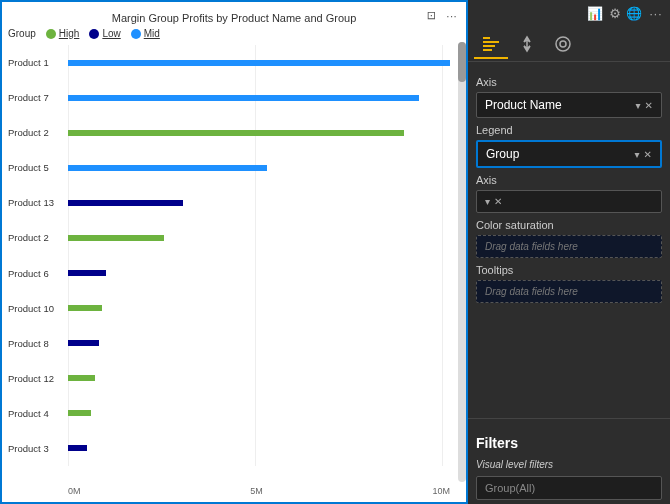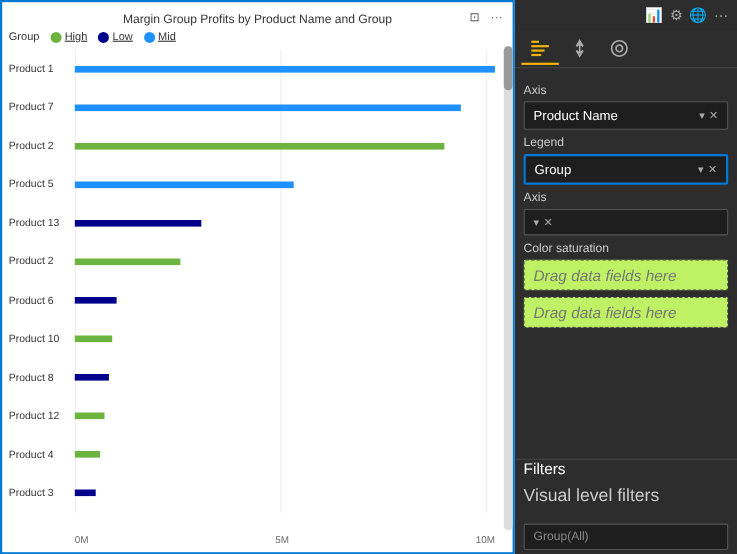--- a/index.html
+++ b/index.html
@@ -218,53 +218,54 @@
       align-items: center;
     }
 
     .field-box-icon {
       color: #aaa;
       font-size: 10px;
       cursor: pointer;
     }
 
     .drag-placeholder {
-      background: #bef264;
+      background: #0f172a;
       border: 1px dashed #555;
       border-radius: 2px;
       padding: 5px 8px;
-      font-size: 14px;
+      font-size: 10px;
       color: #777;
       margin-bottom: 6px;
       font-style: italic;
     }
 
     .filters-header {
       font-size: 14px;
       color: #fff;
-      font-weight: 400;
-      padding: 0 8px 4px;
+      font-weight: 700;
+      padding: 16px 8px 4px;
       border-top: 1px solid #444;
     }
 
     .filters-subitem {
-      font-size: 16px;
+      font-size: 10px;
       color: #ccc;
       padding: 4px 8px;
       cursor: pointer;
+      font-style: italic;
     }
 
     .filters-subitem-box {
       background: #1e1e1e;
       border: 1px solid #555;
       border-radius: 2px;
       padding: 5px 8px;
       font-size: 11px;
       color: #888;
-      margin: 12px 8px 4px;
+      margin: 2px 8px 4px;
     }
 
     
     .chart-scroll-right {
       position: absolute;
       right: 0;
       top: 40px;
       bottom: 20px;
       width: 8px;
       background: #ddd;
@@ -473,19 +474,20 @@
     <div class="field-box">
       <div class="field-box-icons">
         <span class="field-box-icon">▾</span>
         <span class="field-box-icon">✕</span>
       </div>
     </div>
 
     <div class="field-section-label">Color saturation</div>
     <div class="drag-placeholder">Drag data fields here</div>
 
+    <div class="field-section-label">Tooltips</div>
     <div class="drag-placeholder">Drag data fields here</div>
   </div>
 
   <div class="filters-header">Filters</div>
   <div class="filters-subitem">Visual level filters</div>
   <div class="filters-subitem-box">Group(All)</div>
 </div>
 
 </body></html>

